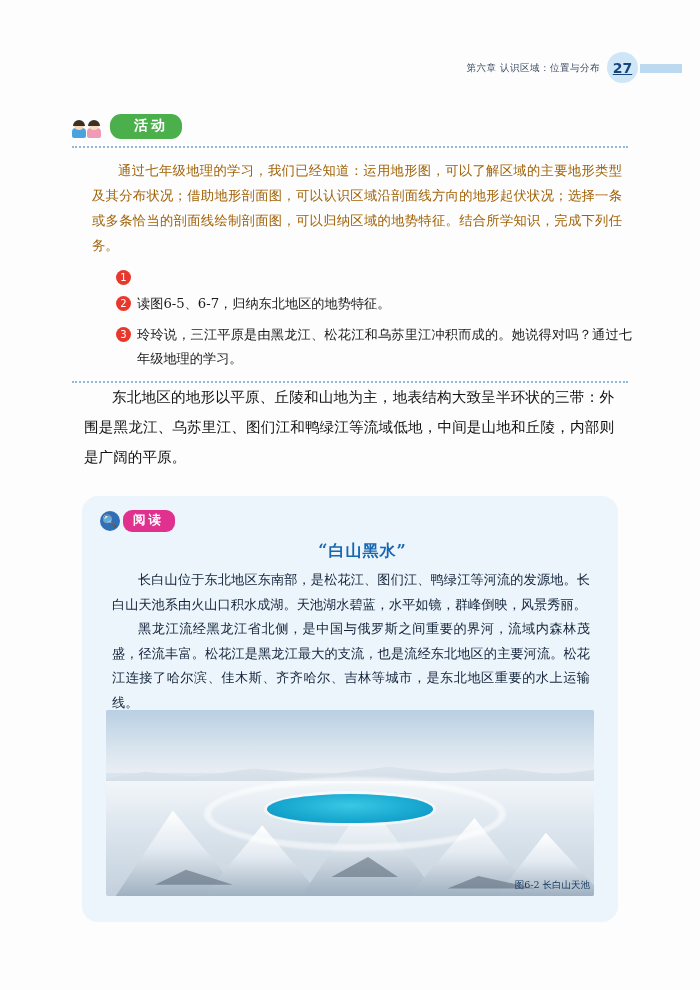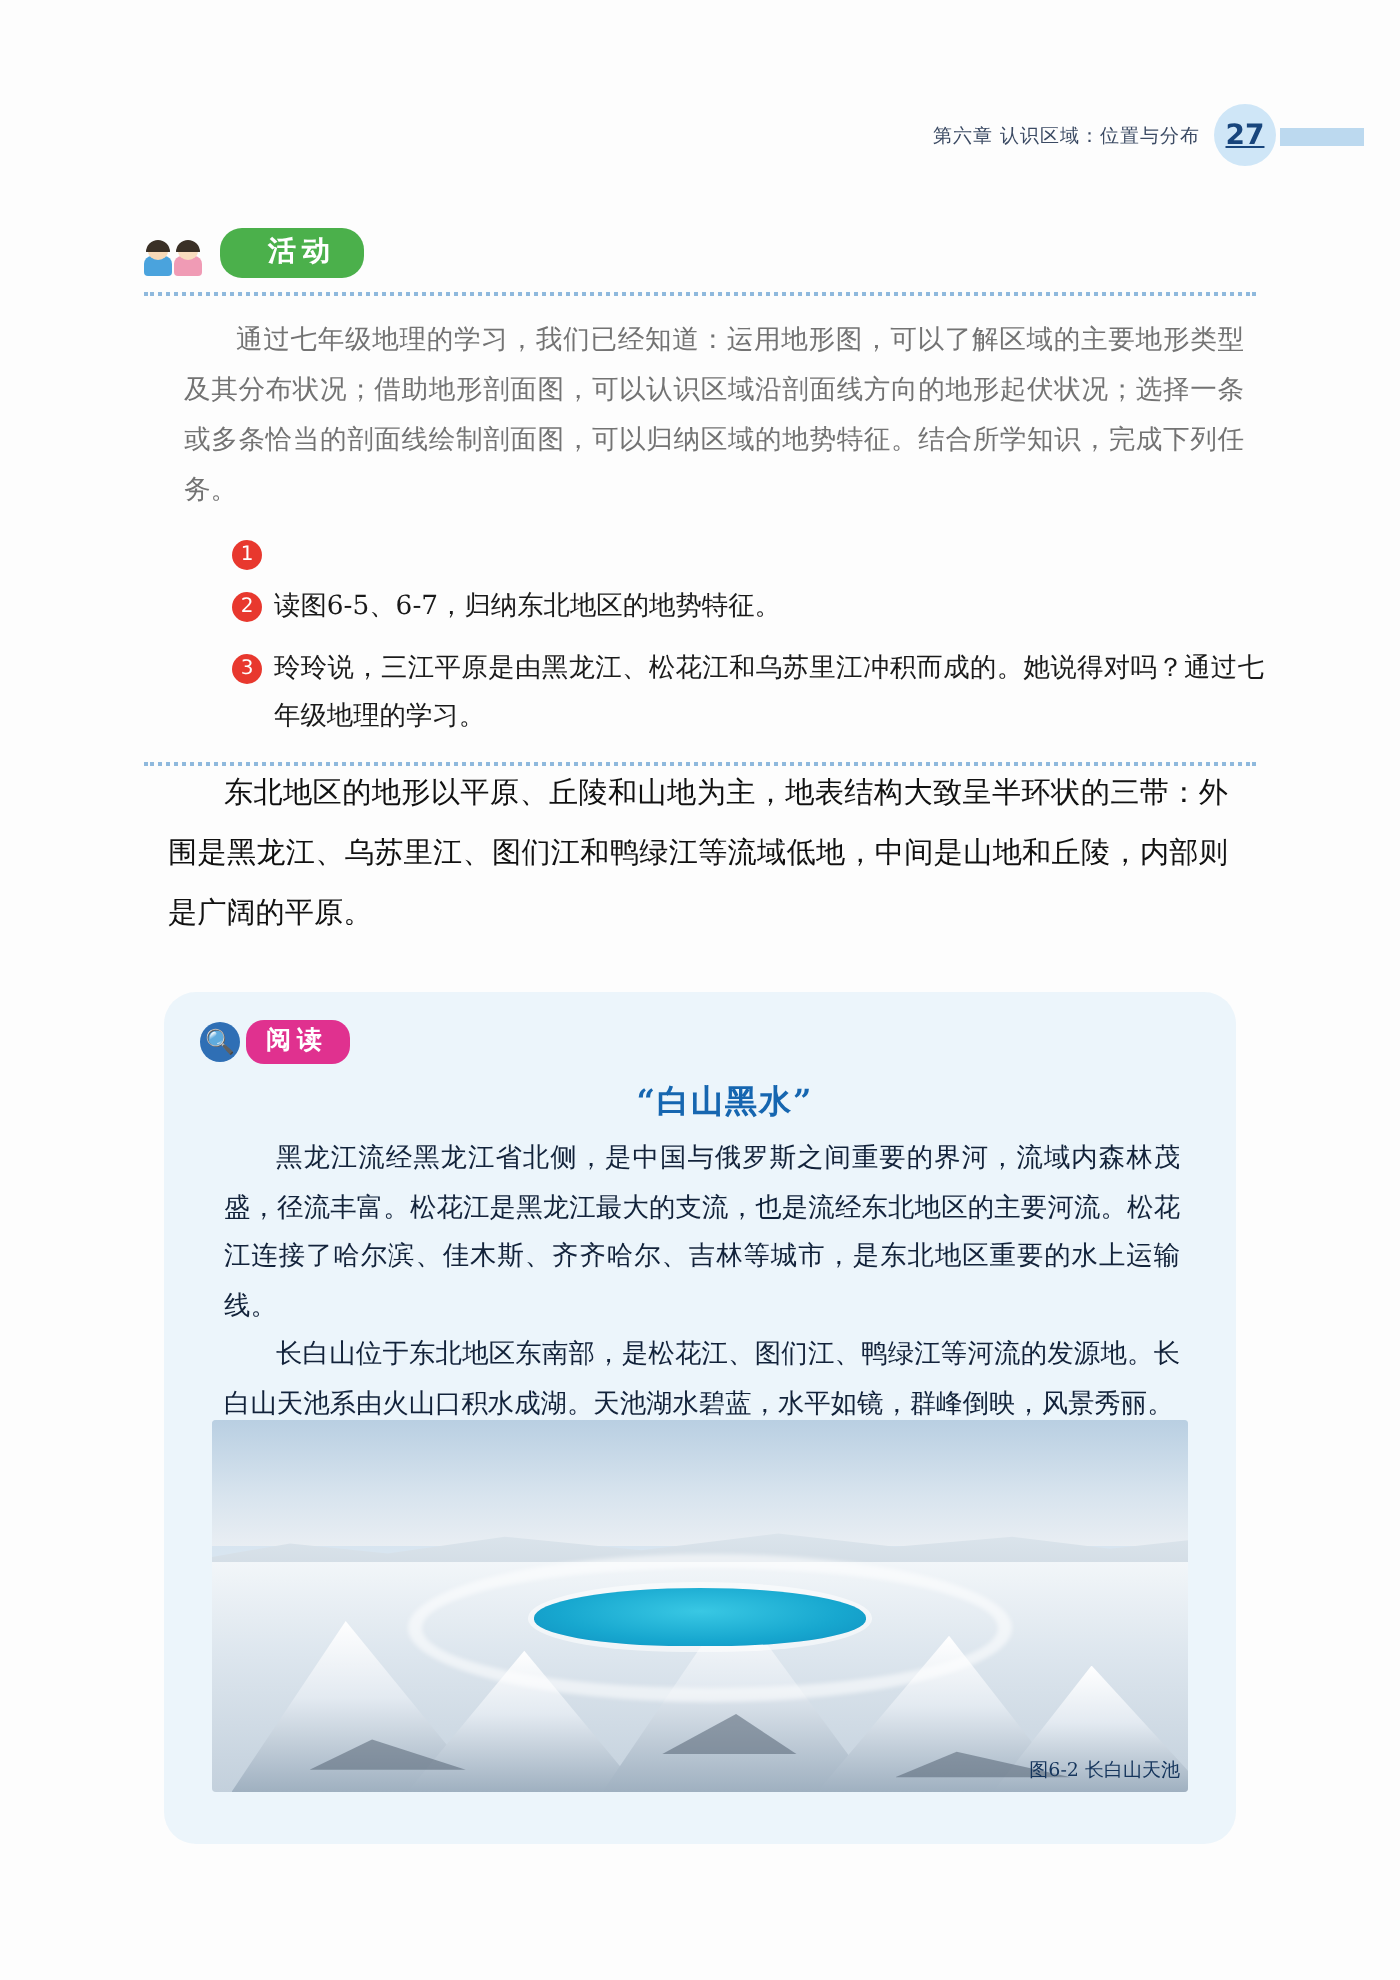--- a/index.html
+++ b/index.html
@@ -99,21 +99,21 @@
   }
   .dotted-rule {
     margin-top: 6px;
     border-top: 2px dotted #8fb9dd;
     width: 556px;
   }
   .activity-body {
     margin-top: 10px;
     font-size: 13.3px;
     line-height: 25px;
-    color: #737373;
+    color: #a16207;
     text-align: justify;
     text-indent: 26px;
     font-family: "DejaVu Serif", "Liberation Serif", serif;
     padding-left: 20px;
     padding-right: 10px;
   }
   .task-list {
     margin-top: 8px;
     padding-left: 44px;
   }
@@ -327,22 +327,22 @@
 
   <div class="main-para">东北地区的地形以平原、丘陵和山地为主，地表结构大致呈半环状的三带：外围是黑龙江、乌苏里江、图们江和鸭绿江等流域低地，中间是山地和丘陵，内部则是广阔的平原。</div>
 
   <div class="reading-box">
     <div class="reading-head">
       <div class="read-icon">🔍</div>
       <div class="read-tag">阅读</div>
     </div>
     <div class="reading-title">“白山黑水”</div>
     <div class="reading-body">
+      <p>长白山位于东北地区东南部，是松花江、图们江、鸭绿江等河流的发源地。长白山天池系由火山口积水成湖。天池湖水碧蓝，水平如镜，群峰倒映，风景秀丽。</p>
       <p>黑龙江流经黑龙江省北侧，是中国与俄罗斯之间重要的界河，流域内森林茂盛，径流丰富。松花江是黑龙江最大的支流，也是流经东北地区的主要河流。松花江连接了哈尔滨、佳木斯、齐齐哈尔、吉林等城市，是东北地区重要的水上运输线。</p>
-      <p>长白山位于东北地区东南部，是松花江、图们江、鸭绿江等河流的发源地。长白山天池系由火山口积水成湖。天池湖水碧蓝，水平如镜，群峰倒映，风景秀丽。</p>
     </div>
 
     <div class="photo">
       <div class="sky"></div>
       <div class="far-ridge"></div>
       <div class="snowfield"></div>
       <div class="peak p1"></div>
       <div class="peak p2"></div>
       <div class="peak p3"></div>
       <div class="peak p4"></div>

